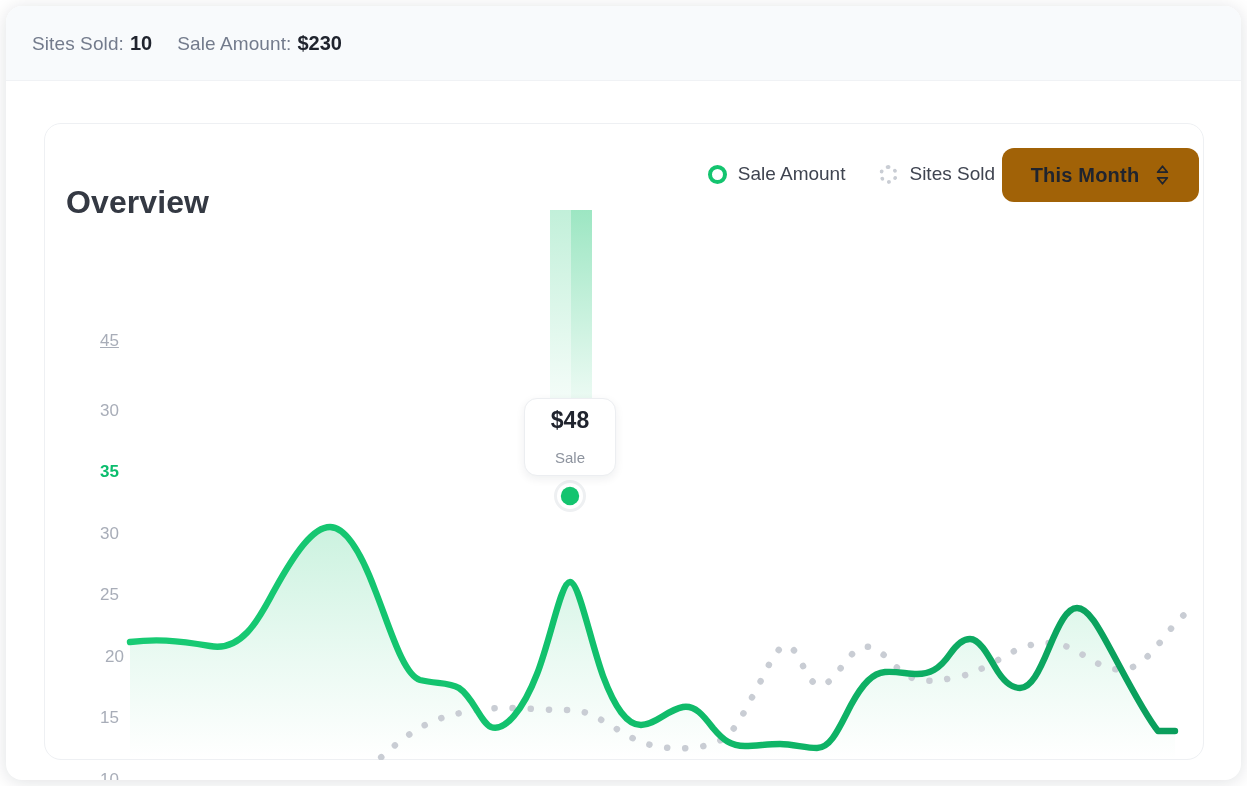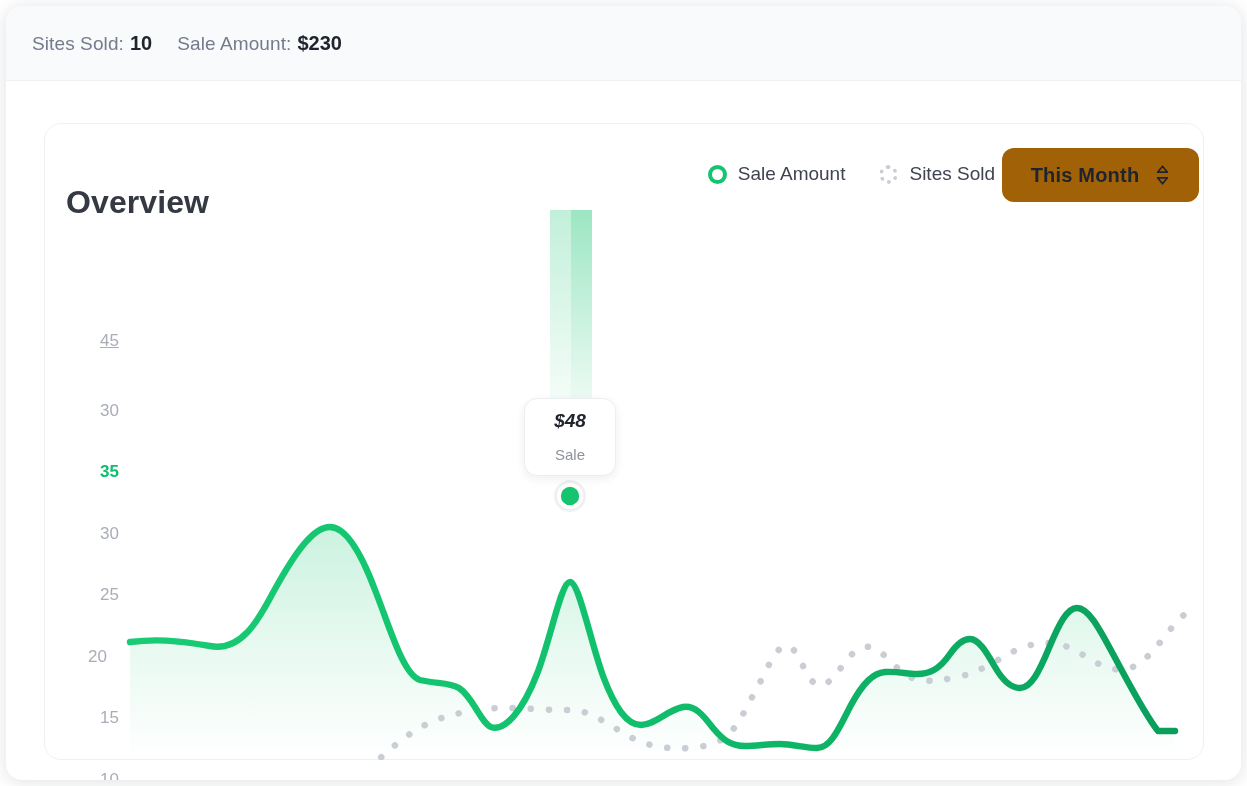--- a/index.html
+++ b/index.html
@@ -183,25 +183,24 @@
     border: 1px solid #eceef1;
     border-radius: 13px;
     box-shadow: 0 3px 10px rgba(16,24,40,.07);
     display: flex;
     flex-direction: column;
     align-items: center;
     justify-content: center;
     box-sizing: border-box;
   }
   .tooltip-value {
-    font-size: 19px;
+    font-size: 23px;
     font-weight: 700;
     color: #20242e;
     line-height: 1.05;
-    font-style: italic;
   }
   .tooltip-caption {
     font-size: 15px;
     color: #8d939e;
     margin-top: 16px;
   }
 </style>
 </head>
 <body>
 
@@ -322,21 +321,21 @@
         <circle cx="525" cy="286" r="14.5" fill="none" stroke="#eef0f2" stroke-width="3"></circle>
         <circle cx="525" cy="286" r="9.2" fill="#14c46f"></circle>
       </svg>
 
       <div class="y-axis">
         <div class="tick" style="left:55px; top:121px;text-decoration:underline;">45</div>
         <div class="tick" style="left:55px; top:191px;">30</div>
         <div class="tick highlight" style="left:55px; top:252px;">35</div>
         <div class="tick" style="left:55px; top:314px;">30</div>
         <div class="tick" style="left:55px; top:375px;">25</div>
-        <div class="tick" style="left:43px; top:437px;">20</div>
+        <div class="tick" style="left:60px; top:437px;">20</div>
         <div class="tick" style="left:55px; top:498px;">15</div>
         <div class="tick" style="left:55px; top:560px;">10</div>
 
       </div>
 
       <div class="x-axis">
         
         
         
         

